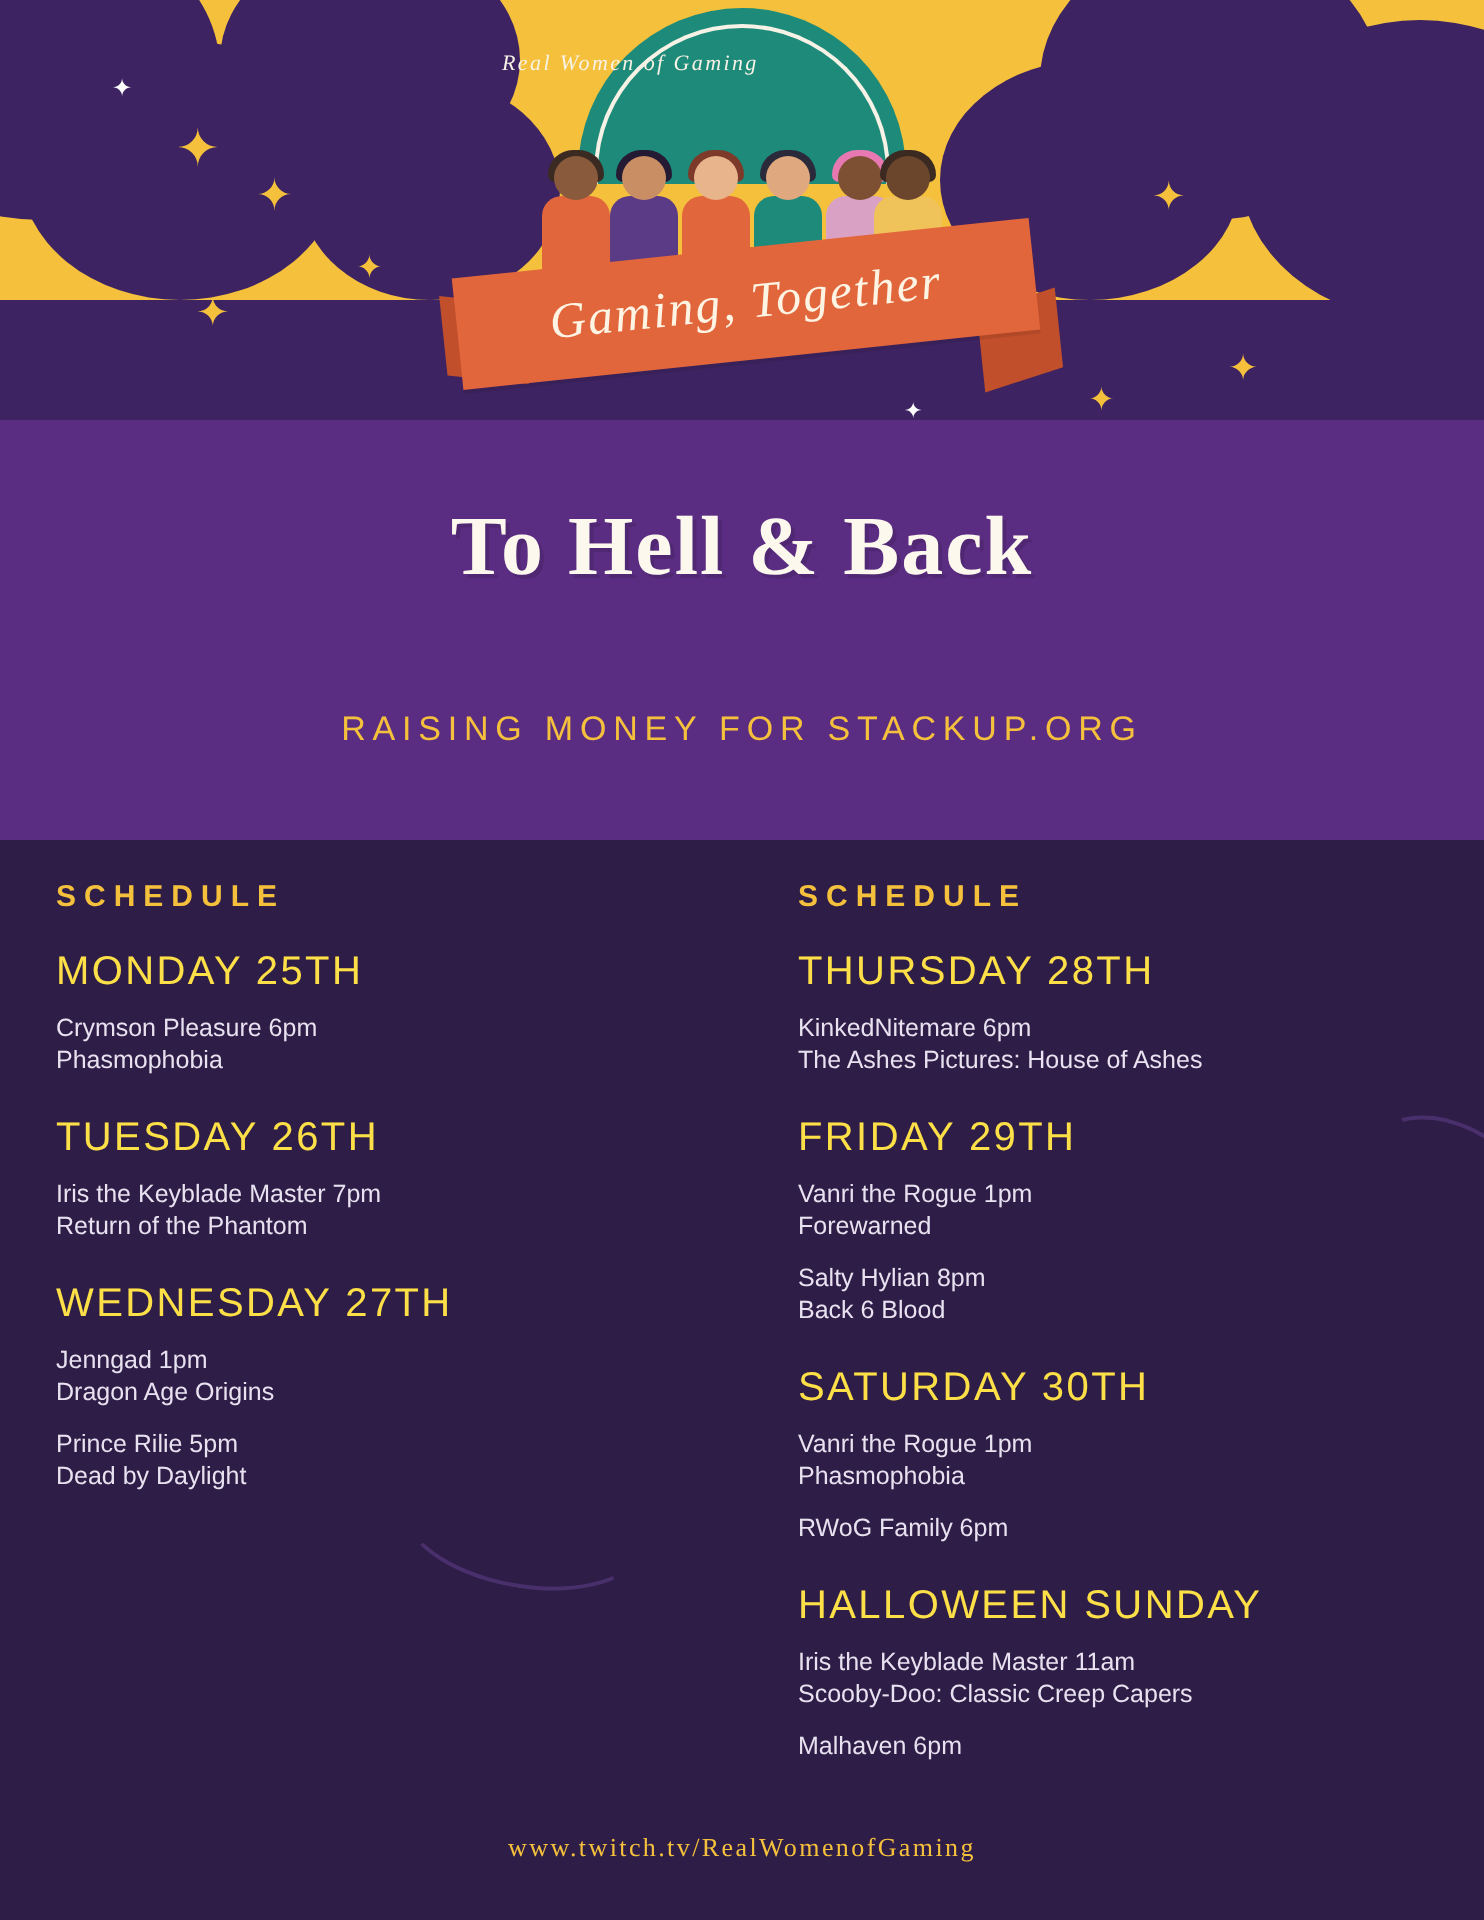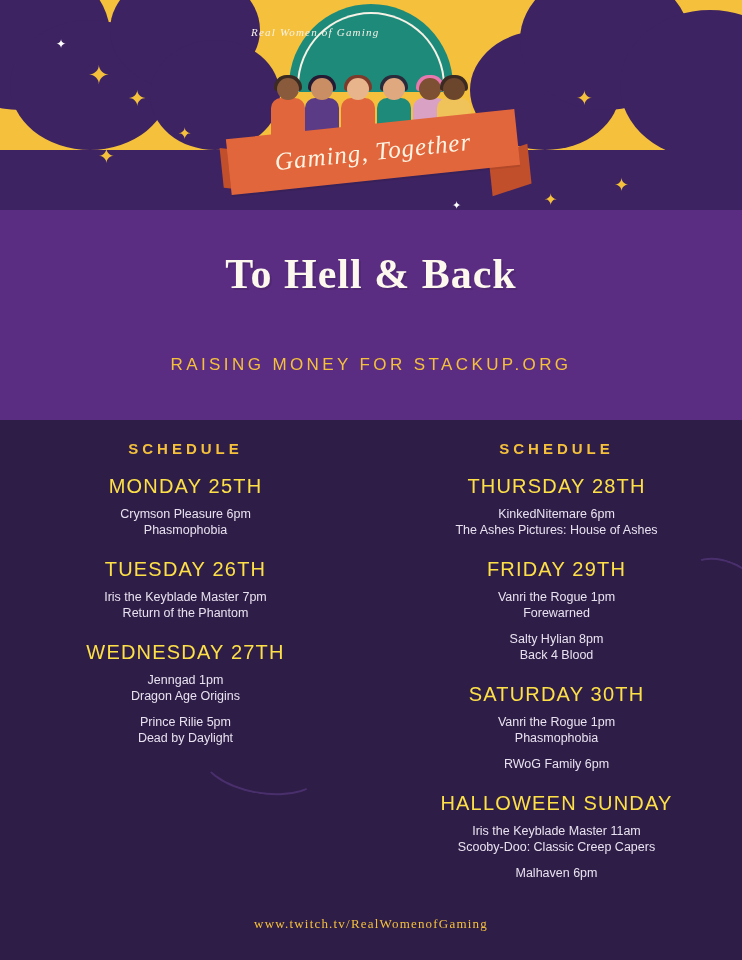--- a/index.html
+++ b/index.html
@@ -220,21 +220,21 @@
     position: absolute;
     top: 20px;
     left: 0;
     width: 742px;
     display: flex;
   }
   .col {
     width: 50%;
     box-sizing: border-box;
     padding: 0 28px;
-    text-align: center;
+    text-align: left;
   }
   .col-head {
     color: #f5c13c;
     font-size: 15px;
     font-weight: bold;
     letter-spacing: 4px;
     margin-bottom: 18px;
   }
   .day {
     margin-bottom: 20px;
@@ -402,21 +402,21 @@
         </div>
 
         <div class="day">
           <div class="day-name">FRIDAY 29TH</div>
           <div class="slot">
             <div class="slot-line">Vanri the Rogue 1pm</div>
             <div class="slot-line">Forewarned</div>
           </div>
           <div class="slot">
             <div class="slot-line">Salty Hylian 8pm</div>
-            <div class="slot-line">Back 4 Blood</div>
+            <div class="slot-line">Back 6 Blood</div>
           </div>
         </div>
 
         <div class="day">
           <div class="day-name">SATURDAY 30TH</div>
           <div class="slot">
             <div class="slot-line">Vanri the Rogue 1pm</div>
             <div class="slot-line">Phasmophobia</div>
           </div>
           <div class="slot">

